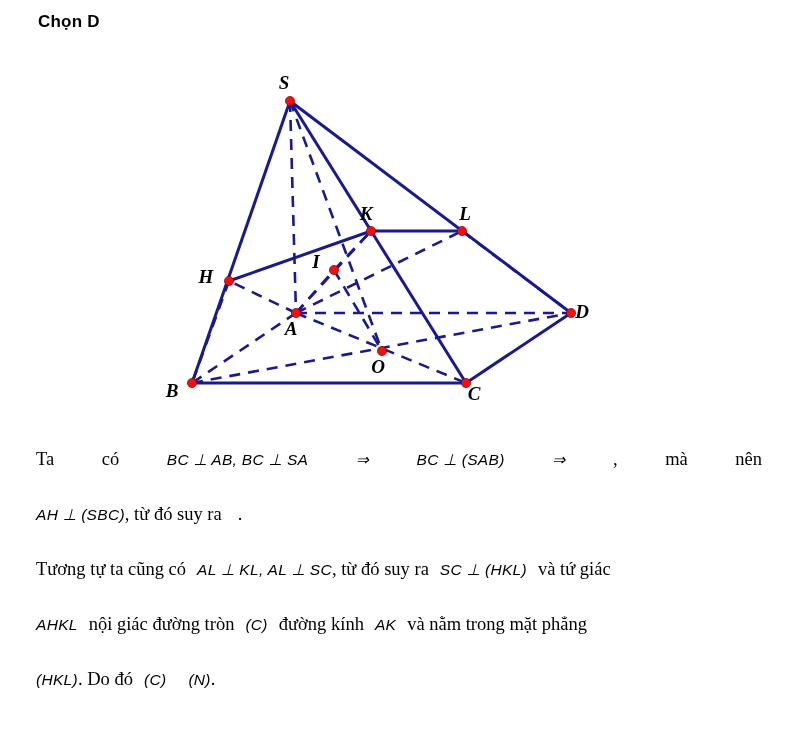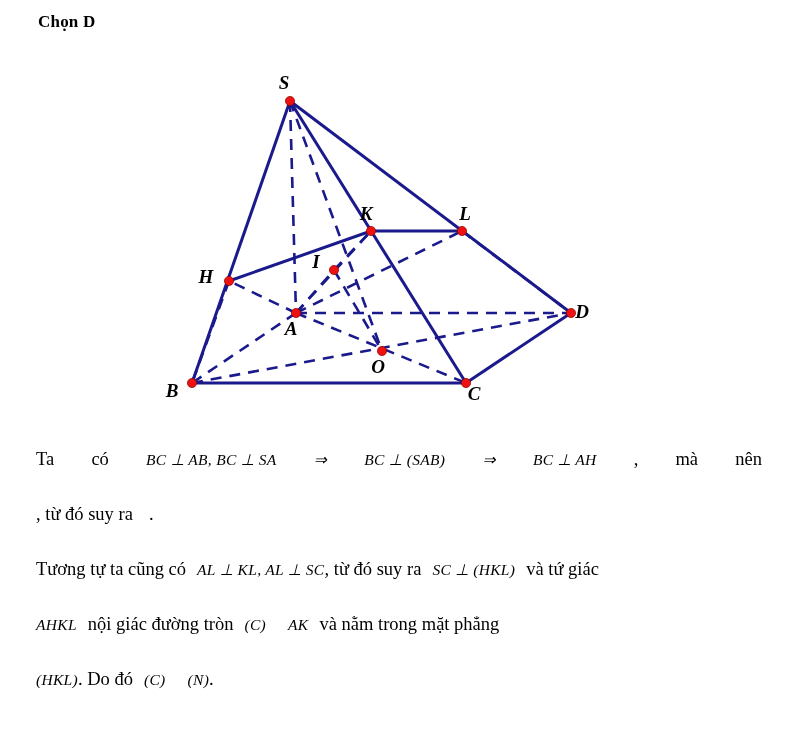--- a/index.html
+++ b/index.html
@@ -14,21 +14,21 @@
     font-family: "Liberation Serif", serif;
     color: #000000;
     overflow: hidden;
   }
 
   
   #choice-heading {
     position: absolute;
     left: 38px;
     top: 12px;
-    font-family: Liberation Serif, serif;
+    font-family: Liberation Sans, sans-serif;
     font-weight: bold;
     font-size: 17px;
     letter-spacing: 0.2px;
     color: #000000;
   }
 
   
   #figure-wrap {
     position: absolute;
     left: 0px;
@@ -65,21 +65,21 @@
     display: flex;
     justify-content: space-between;
     align-items: center;
   }
   .proof-line.flow {
     display: flex;
     justify-content: flex-start;
     align-items: center;
   }
   .mathic {
-    font-family: Liberation Serif, serif;
+    font-family: Liberation Sans, sans-serif;
     font-style: italic;
     font-size: 15.5px;
     letter-spacing: 0.3px;
   }
   .txt { font-family: "Liberation Serif", serif; font-size: 18.5px; font-style: normal; }
   .sp-s { display: inline-block; width: 5px; }
   .sp-m { display: inline-block; width: 11px; }
 </style>
 </head>
 <body>
@@ -142,27 +142,27 @@
 
 <div id="proof-block">
 
   <div class="proof-line justify">
     <span class="txt">Ta</span>
     <span class="txt">có</span>
     <span class="mathic">BC ⊥ AB, BC ⊥ SA</span>
     <span class="mathic">⇒</span>
     <span class="mathic">BC ⊥ (SAB)</span>
     <span class="mathic">⇒</span>
-    <span class="mathic">BC ⊥ AH</span>
     <span class="txt">,</span>
     <span class="txt">mà</span>
     <span class="txt">nên</span>
   </div>
 
   <div class="proof-line flow">
+    <span class="mathic">AH ⊥ (SBC)</span>
     <span class="txt">, từ đó suy ra</span>
     <span class="sp-m"></span>
     <span class="sp-s"></span>
     <span class="txt">.</span>
   </div>
 
   <div class="proof-line flow">
     <span class="txt">Tương tự ta cũng có</span>
     <span class="sp-m"></span>
     <span class="mathic">AL ⊥ KL, AL ⊥ SC</span>
@@ -173,20 +173,21 @@
     <span class="txt">và tứ giác</span>
   </div>
 
   <div class="proof-line flow">
     <span class="mathic">AHKL</span>
     <span class="sp-m"></span>
     <span class="txt">nội giác đường tròn</span>
     <span class="sp-m"></span>
     <span class="mathic">(C)</span>
     <span class="sp-m"></span>
+    <span class="txt">đường kính</span>
     <span class="sp-m"></span>
     <span class="mathic">AK</span>
     <span class="sp-m"></span>
     <span class="txt">và nằm trong mặt phẳng</span>
   </div>
 
   <div class="proof-line flow">
     <span class="mathic">(HKL)</span>
     <span class="txt">. Do đó</span>
     <span class="sp-m"></span>

